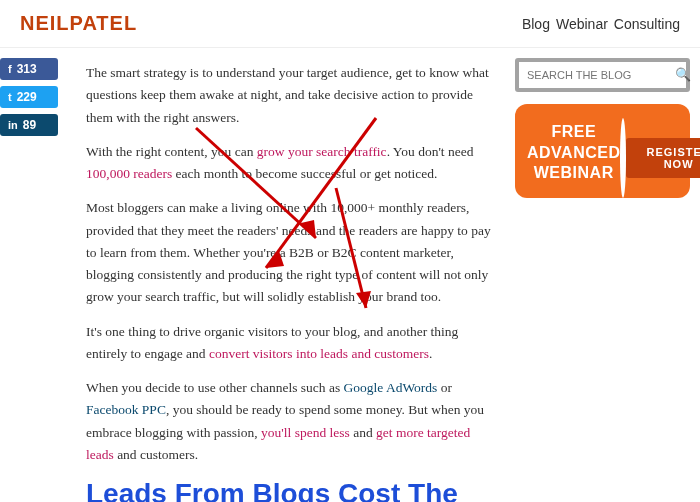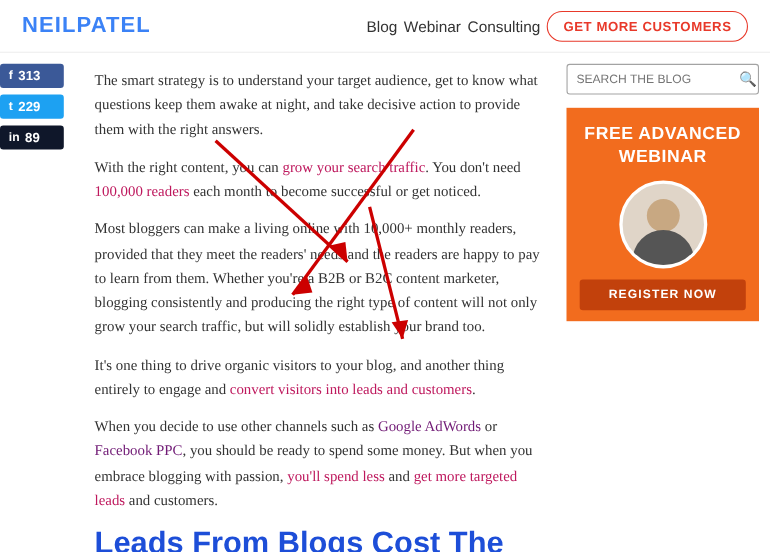--- a/index.html
+++ b/index.html
@@ -11,21 +11,21 @@
       align-items: center;
       justify-content: space-between;
       padding: 10px 20px;
       border-bottom: 1px solid #eee;
       height: 48px;
     }
     .logo {
       font-family: Arial, sans-serif;
       font-weight: 900;
       font-size: 20px;
-      color: #3b82f6;
+      color: #c2410c;
       letter-spacing: 1px;
     }
     .nav {
       display: flex;
       align-items: center;
       gap: 6px;
     }
     .nav a {
       text-decoration: none;
       color: #333;
@@ -74,27 +74,27 @@
       padding: 4px 8px;
       border-radius: 3px;
       color: #fff;
       font-family: Arial, sans-serif;
       font-size: 12px;
       font-weight: bold;
       width: 58px;
     }
     .social-btn.facebook { background: #3b5998; }
     .social-btn.twitter { background: #1da1f2; }
-    .social-btn.linkedin { background: #0f172a; }
+    .social-btn.linkedin { background: #0c4a6e; }
     .social-icon { font-size: 11px; font-weight: bold; }
 
     
     .para { font-size: 13.5px; line-height: 1.65; color: #333; margin-bottom: 12px; }
     .link-orange { color: #be185d; text-decoration: none; }
-    .link-blue { color: #701a75; text-decoration: none; }
+    .link-blue { color: #0c4a6e; text-decoration: none; }
 
     
     .arrows-overlay {
       position: absolute;
       top: 60px;
       left: 70px;
       width: 300px;
       height: 260px;
       pointer-events: none;
     }
@@ -115,43 +115,43 @@
       padding: 10px 10px 10px 0;
       display: flex;
       flex-direction: column;
       gap: 12px;
     }
 
     
     .search-box {
       display: flex;
       align-items: center;
-      border: 1px solid #a3a3a3;
+      border: 4px solid #a3a3a3;
       border-radius: 3px;
       padding: 5px 8px;
       gap: 6px;
     }
     .search-input {
       border: none;
       outline: none;
       font-family: Arial, sans-serif;
       font-size: 11px;
       color: #aaa;
       flex: 1;
       background: transparent;
     }
     .search-icon-svg { color: #888; font-size: 13px; }
 
     
     .webinar-card {
       background: #f26c1e;
-      border-radius: 0;
+      border-radius: 12px;
       padding: 14px 12px 0 12px;
       display: flex;
-      flex-direction: column;
+      flex-direction: row;
       align-items: center;
     }
     .webinar-title {
       font-family: Arial, sans-serif;
       font-size: 16px;
       font-weight: 900;
       color: #fff;
       text-align: center;
       line-height: 1.3;
       margin-bottom: 10px;
@@ -218,21 +218,20 @@
   </style>
 </head>
 <body>
 
 <div class="header">
   <div class="logo">NEILPATEL</div>
   <nav class="nav">
     <a href="#">Blog</a>
     <a href="#">Webinar</a>
     <a href="#">Consulting</a>
-    <button class="btn-customers">GET MORE CUSTOMERS</button>
   </nav>
 </div>
 
 <div class="main-layout">
 
   <div class="social-bar">
     <div class="social-btn facebook">
       <span class="social-icon">f</span>
       <span>313</span>
     </div>

